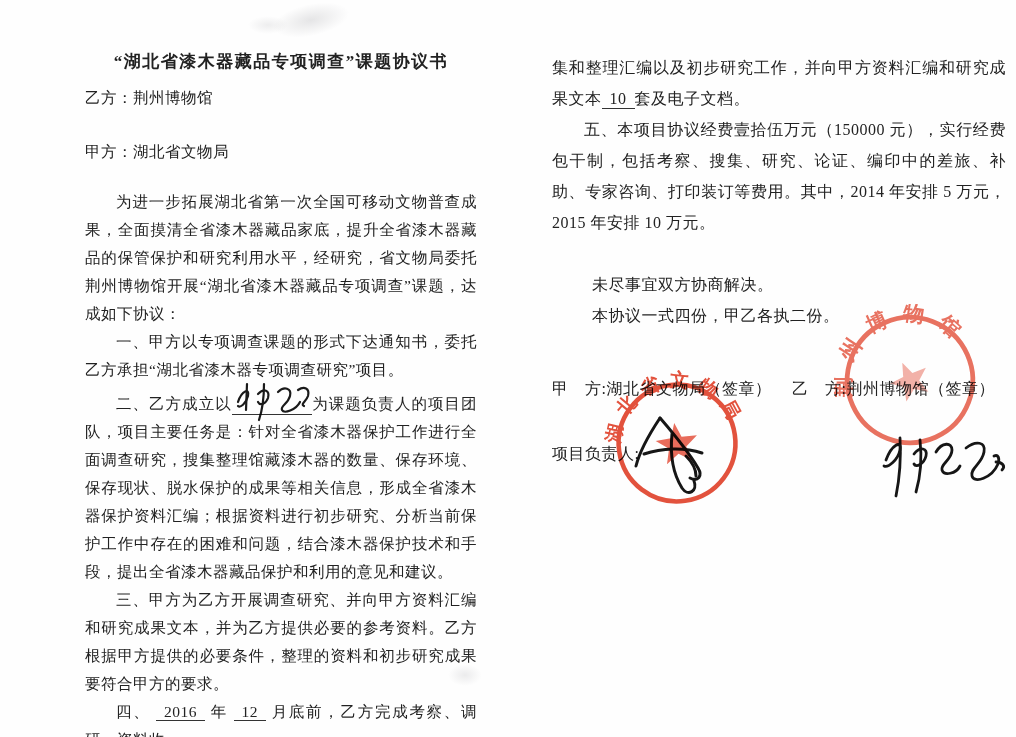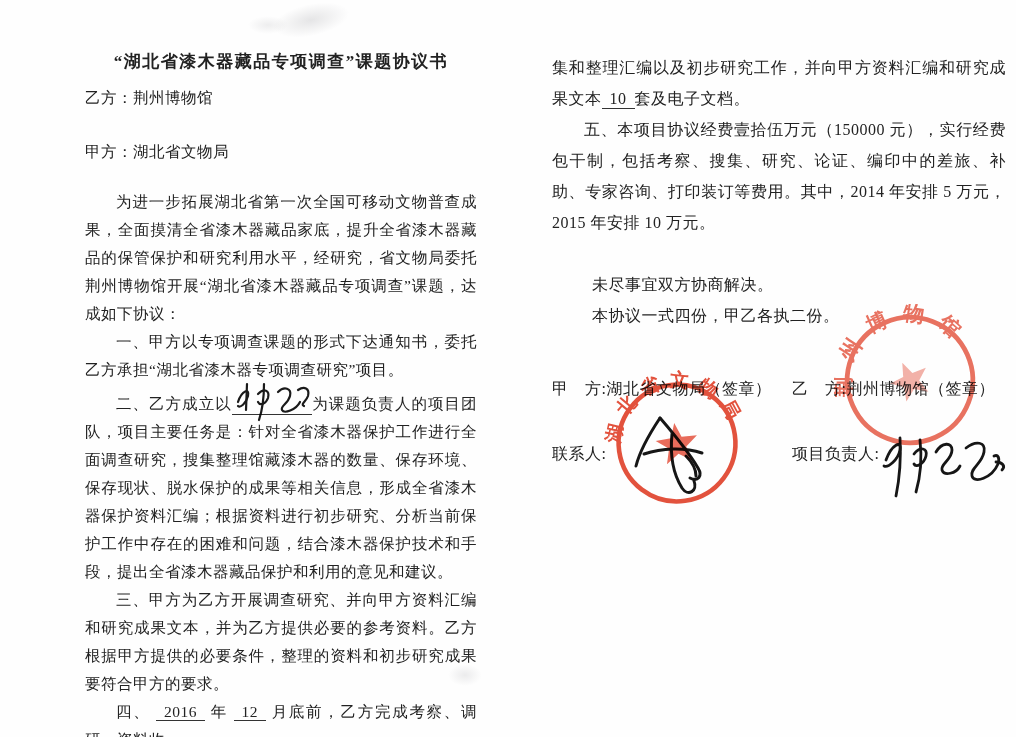--- a/index.html
+++ b/index.html
@@ -107,21 +107,20 @@
 
   <p class="noj" style="text-indent:2.5em; margin-top:31px;">未尽事宜双方协商解决。</p>
   <p class="noj" style="text-indent:2.5em;">本协议一式四份，甲乙各执二份。</p>
 
   <div class="sig-row" id="sig-row-parties">
     <div class="sig-colA">甲　方:湖北省文物局（签章）</div>
     <div class="sig-colB">乙　方:荆州博物馆（签章）</div>
   </div>
 
   <div class="sig-row" id="sig-row-people">
-    <div class="sig-colA">联系人:</div>
     <div class="sig-colB">项目负责人:</div>
   </div>
 
 
   <svg class="overlay stamp" style="left:52px; top:318px;" width="146" height="146" viewBox="0 0 160 160" aria-label="湖北省文物局">
     <g transform="rotate(-8 80 80)">
       <circle cx="80" cy="80" r="64" fill="none" stroke="#e03a22" stroke-width="5"></circle>
       <polygon points="80,58 85.9,73.9 102.8,74.6 89.5,85.1 94.1,101.4 80,92 65.9,101.4 70.5,85.1 57.2,74.6 74.1,73.9" fill="#e03a22" opacity="0.85"></polygon>
       <defs>
         <path id="arcA" d="M 22,102 A 62 62 0 1 1 138,102" fill="none"></path>

